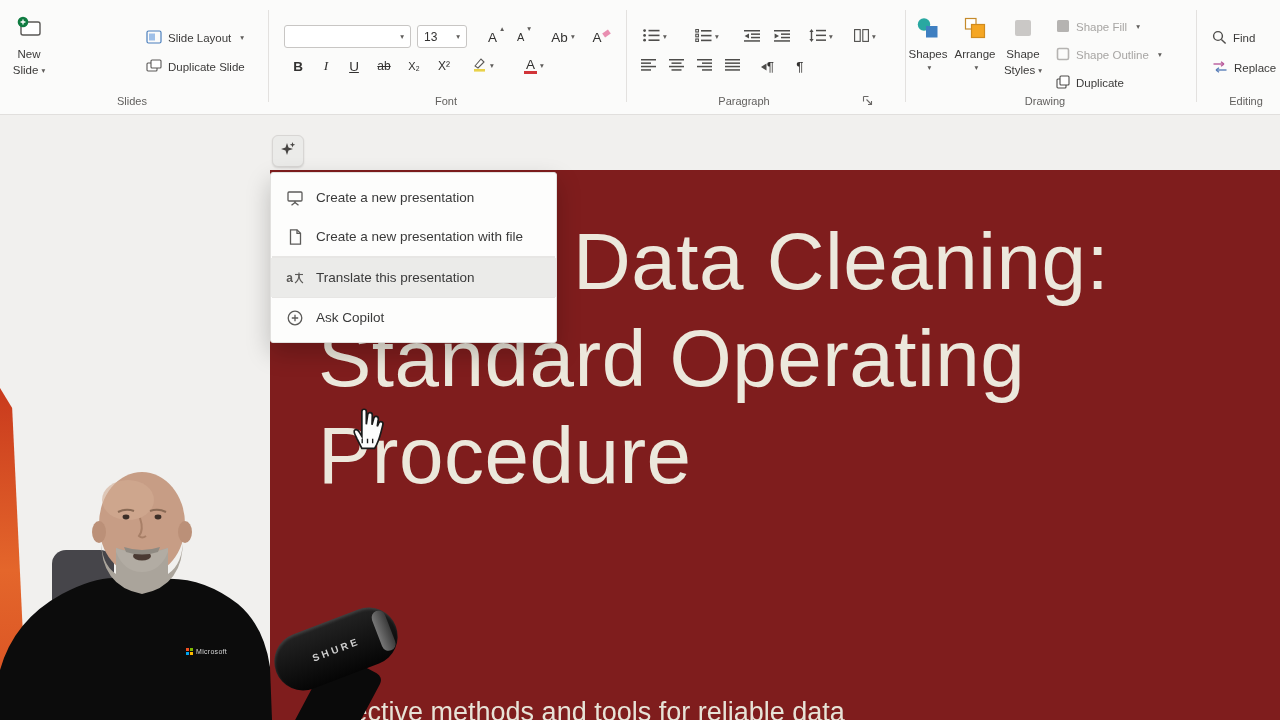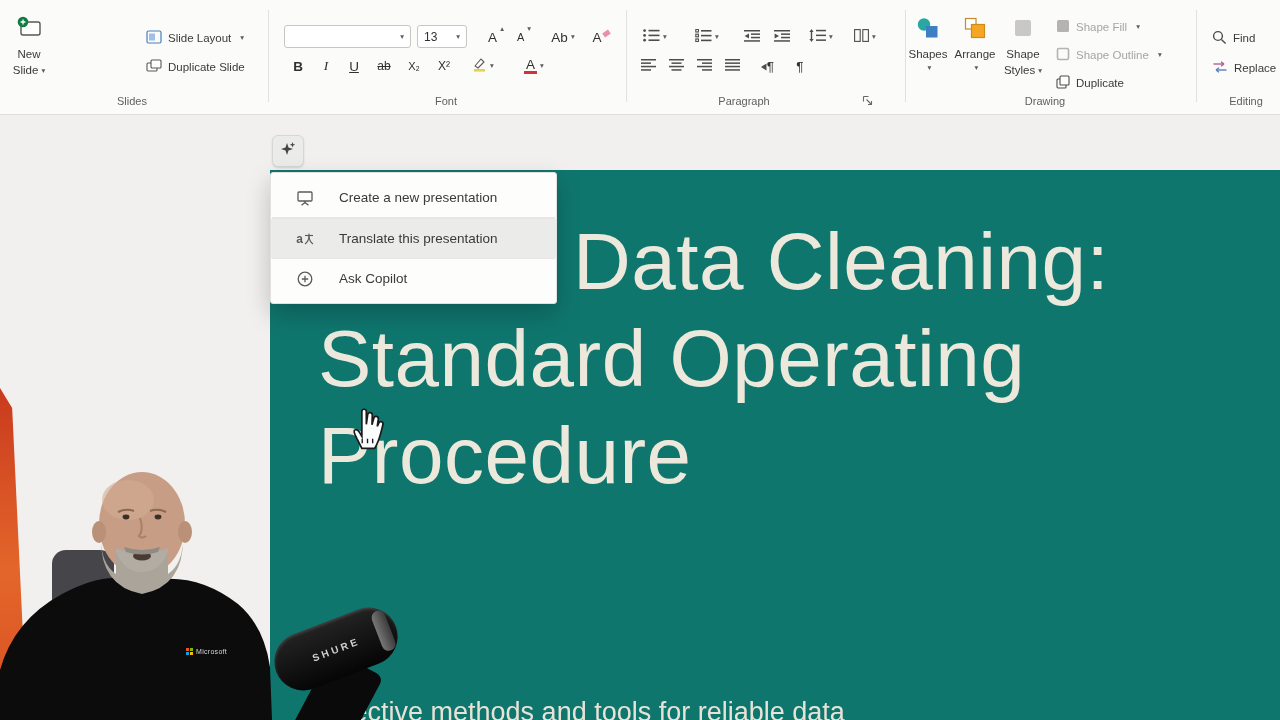--- a/index.html
+++ b/index.html
@@ -11,28 +11,28 @@
   .vdiv{position:absolute;top:10px;height:92px;width:1px;background:#e3e1df}
   .grplabel{position:absolute;top:95px;width:80px;text-align:center;font-size:11px;color:#615f5d}
   .bigbtn{position:absolute;display:flex;flex-direction:column;align-items:center;gap:3px}
   .bigbtn .lbl{font-size:11.5px;color:#3b3a39;line-height:13px;text-align:center;display:flex;align-items:center;justify-content:center}
   .smbtn{position:absolute;display:flex;align-items:center;gap:6px;font-size:11.5px;color:#3b3a39;height:20px;white-space:nowrap}
   .chev{font-size:7.5px;color:#5f5d5b;margin-left:3px;line-height:1}
   .combo{position:absolute;height:23px;background:#fff;border:1px solid #c8c6c4;border-radius:3px;display:flex;align-items:center;justify-content:space-between;padding:0 6px;font-size:12px;color:#323130}
   .tb{position:absolute;width:26px;height:24px;display:flex;align-items:center;justify-content:center;font-size:13.5px;color:#323130;border-radius:3px}
   .ditxt{color:#a7a5a3}
   
-  .slide{position:absolute;left:270px;top:170px;width:1010px;height:550px;background:#0f766e;z-index:5}
+  .slide{position:absolute;left:270px;top:170px;width:1010px;height:550px;background:#7f1d1d;z-index:5}
   .stitle{position:absolute;font-size:80px;color:#ece8dc;white-space:nowrap;letter-spacing:.5px;line-height:1}
   .ssub{position:absolute;font-size:27px;color:#e7e3d7;white-space:nowrap}
   
   .cbtn{position:absolute;left:272px;top:135px;width:32px;height:32px;background:#ebebe9;border:1px solid #d8d6d4;border-radius:6px;display:flex;align-items:center;justify-content:center;z-index:25;box-shadow:0 1px 2px rgba(0,0,0,.12)}
   
   .menu{position:absolute;left:270px;top:172px;width:287px;background:#fdfdfc;border:1px solid #e2e1df;border-radius:3px;box-shadow:0 10px 24px rgba(0,0,0,.22);padding:5px 0;z-index:30}
-  .mi{display:flex;align-items:center;gap:24px;height:39px;padding:0 24px}
+  .mi{display:flex;align-items:center;gap:11px;height:39px;padding:0 14px}
   .mi .lbl{font-size:13.5px;color:#3a3a3a}
   .hov{background:#ebebe9}
   .msep{height:1px;background:#e7e6e4;margin:0 1px}
   .micn{width:20px;display:flex;justify-content:center;align-items:center}
   
   .cam{position:absolute;left:0;top:452px;width:276px;height:268px;z-index:12}
   .mslogo{position:absolute;left:186px;top:648px;display:flex;align-items:center;gap:3px;z-index:13}
   .msgrid{display:grid;grid-template-columns:3px 3px;grid-template-rows:3px 3px;gap:1px}
   .msgrid i{display:block}
   .mslogo span{font-size:7px;color:#d6d6d6;letter-spacing:.3px}
@@ -400,20 +400,29 @@
   <div class="mi">
     <span class="micn">
         <svg width="18" height="18" viewBox="0 0 18 18" fill="none" stroke="#5c5b59" stroke-width="1.3">
           <rect x="2" y="3" width="14" height="9" rx="1"></rect>
           <line x1="9" y1="12" x2="9" y2="14.2"></line>
           <line x1="5.5" y1="16.2" x2="9" y2="13.4"></line>
           <line x1="12.5" y1="16.2" x2="9" y2="13.4"></line>
         </svg>
       </span>
     <span class="lbl">Create a new presentation</span>
+  </div>
+  <div class="mi">
+    <span class="micn">
+        <svg width="18" height="18" viewBox="0 0 18 18" fill="none" stroke="#5c5b59" stroke-width="1.3">
+          <path d="M4.5 1.8 H11 L14.5 5.3 V16.2 H4.5 Z"></path>
+          <path d="M11 1.8 V5.3 H14.5"></path>
+        </svg>
+      </span>
+    <span class="lbl">Create a new presentation with file</span>
   </div>
   <div class="msep"></div>
   <div class="msep"></div>
   <div class="mi hov">
     <span class="micn" style="gap:1px">
       <span style="font-size:12px;color:#5c5b59;font-weight:bold">a</span>
       <svg width="10" height="12" viewBox="0 0 10 12" fill="none" stroke="#5c5b59" stroke-width="1.1">
           <path d="M1 2.5 H9"></path>
           <path d="M5 0.5 V2.5"></path>
           <path d="M5 2.5 C5 6.5 3.2 9.5 1 11"></path>

